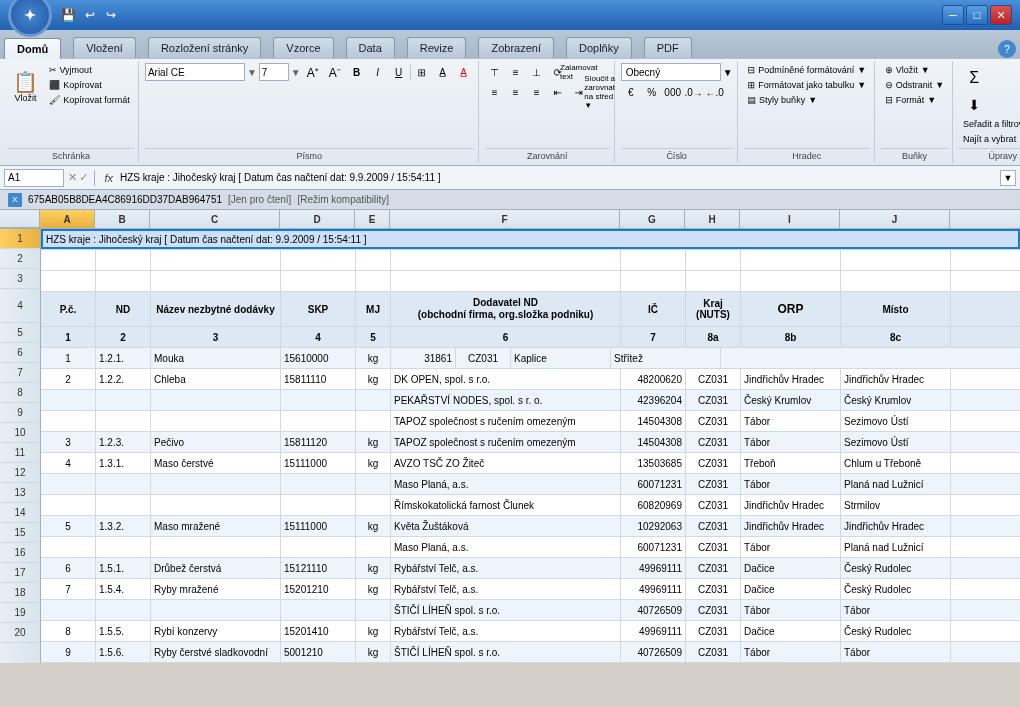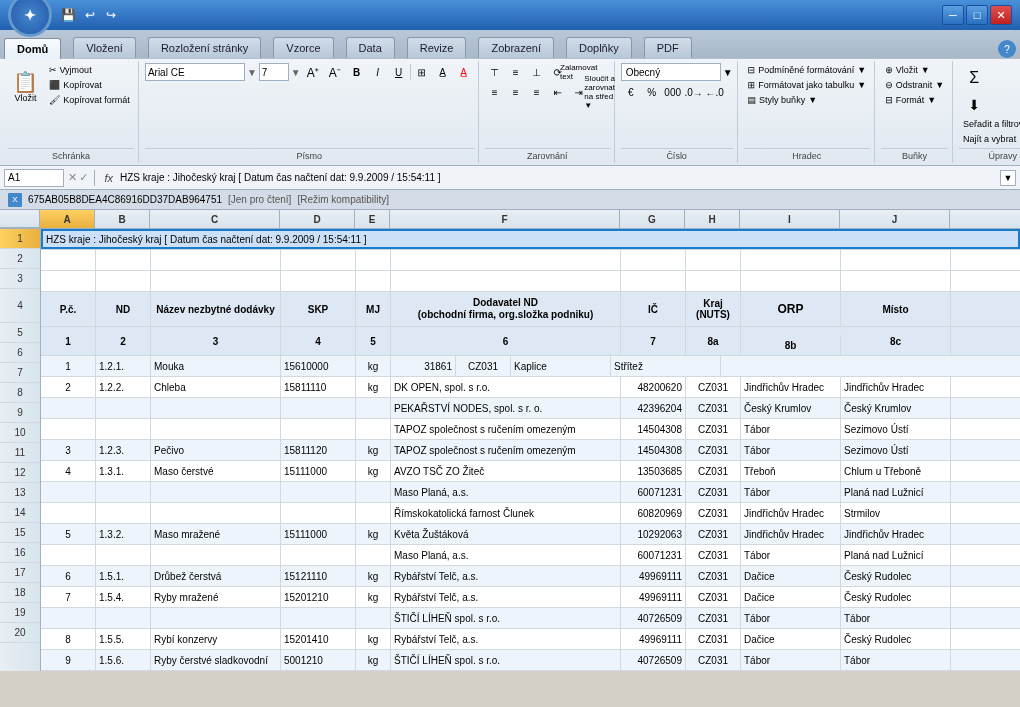--- a/index.html
+++ b/index.html
@@ -498,21 +498,21 @@
 
         <div class="grid-row" style="background:#dde8f4;">
           <div class="cell col-a center" style="font-weight:bold;">1</div>
           <div class="cell col-b center" style="font-weight:bold;">2</div>
           <div class="cell col-c center" style="font-weight:bold;">3</div>
           <div class="cell col-d center" style="font-weight:bold;">4</div>
           <div class="cell col-e center" style="font-weight:bold;">5</div>
           <div class="cell col-f center" style="font-weight:bold;">6</div>
           <div class="cell col-g center" style="font-weight:bold;">7</div>
           <div class="cell col-h center" style="font-weight:bold;">8a</div>
-          <div class="cell col-i center" style="font-weight:bold;margin-top:8px;">8b</div>
+          <div class="cell col-i center" style="font-weight:bold;">8b</div>
           <div class="cell col-j center" style="font-weight:bold;">8c</div>
         </div>
 
         <div class="grid-row highlight-row">
           <div class="cell col-a center">1</div>
           <div class="cell col-b">1.2.1.</div>
           <div class="cell col-c">Mouka</div>
           <div class="cell col-d">15610000</div>
           <div class="cell col-e center">kg</div>
           <div class="cell col-g right">31861</div>

